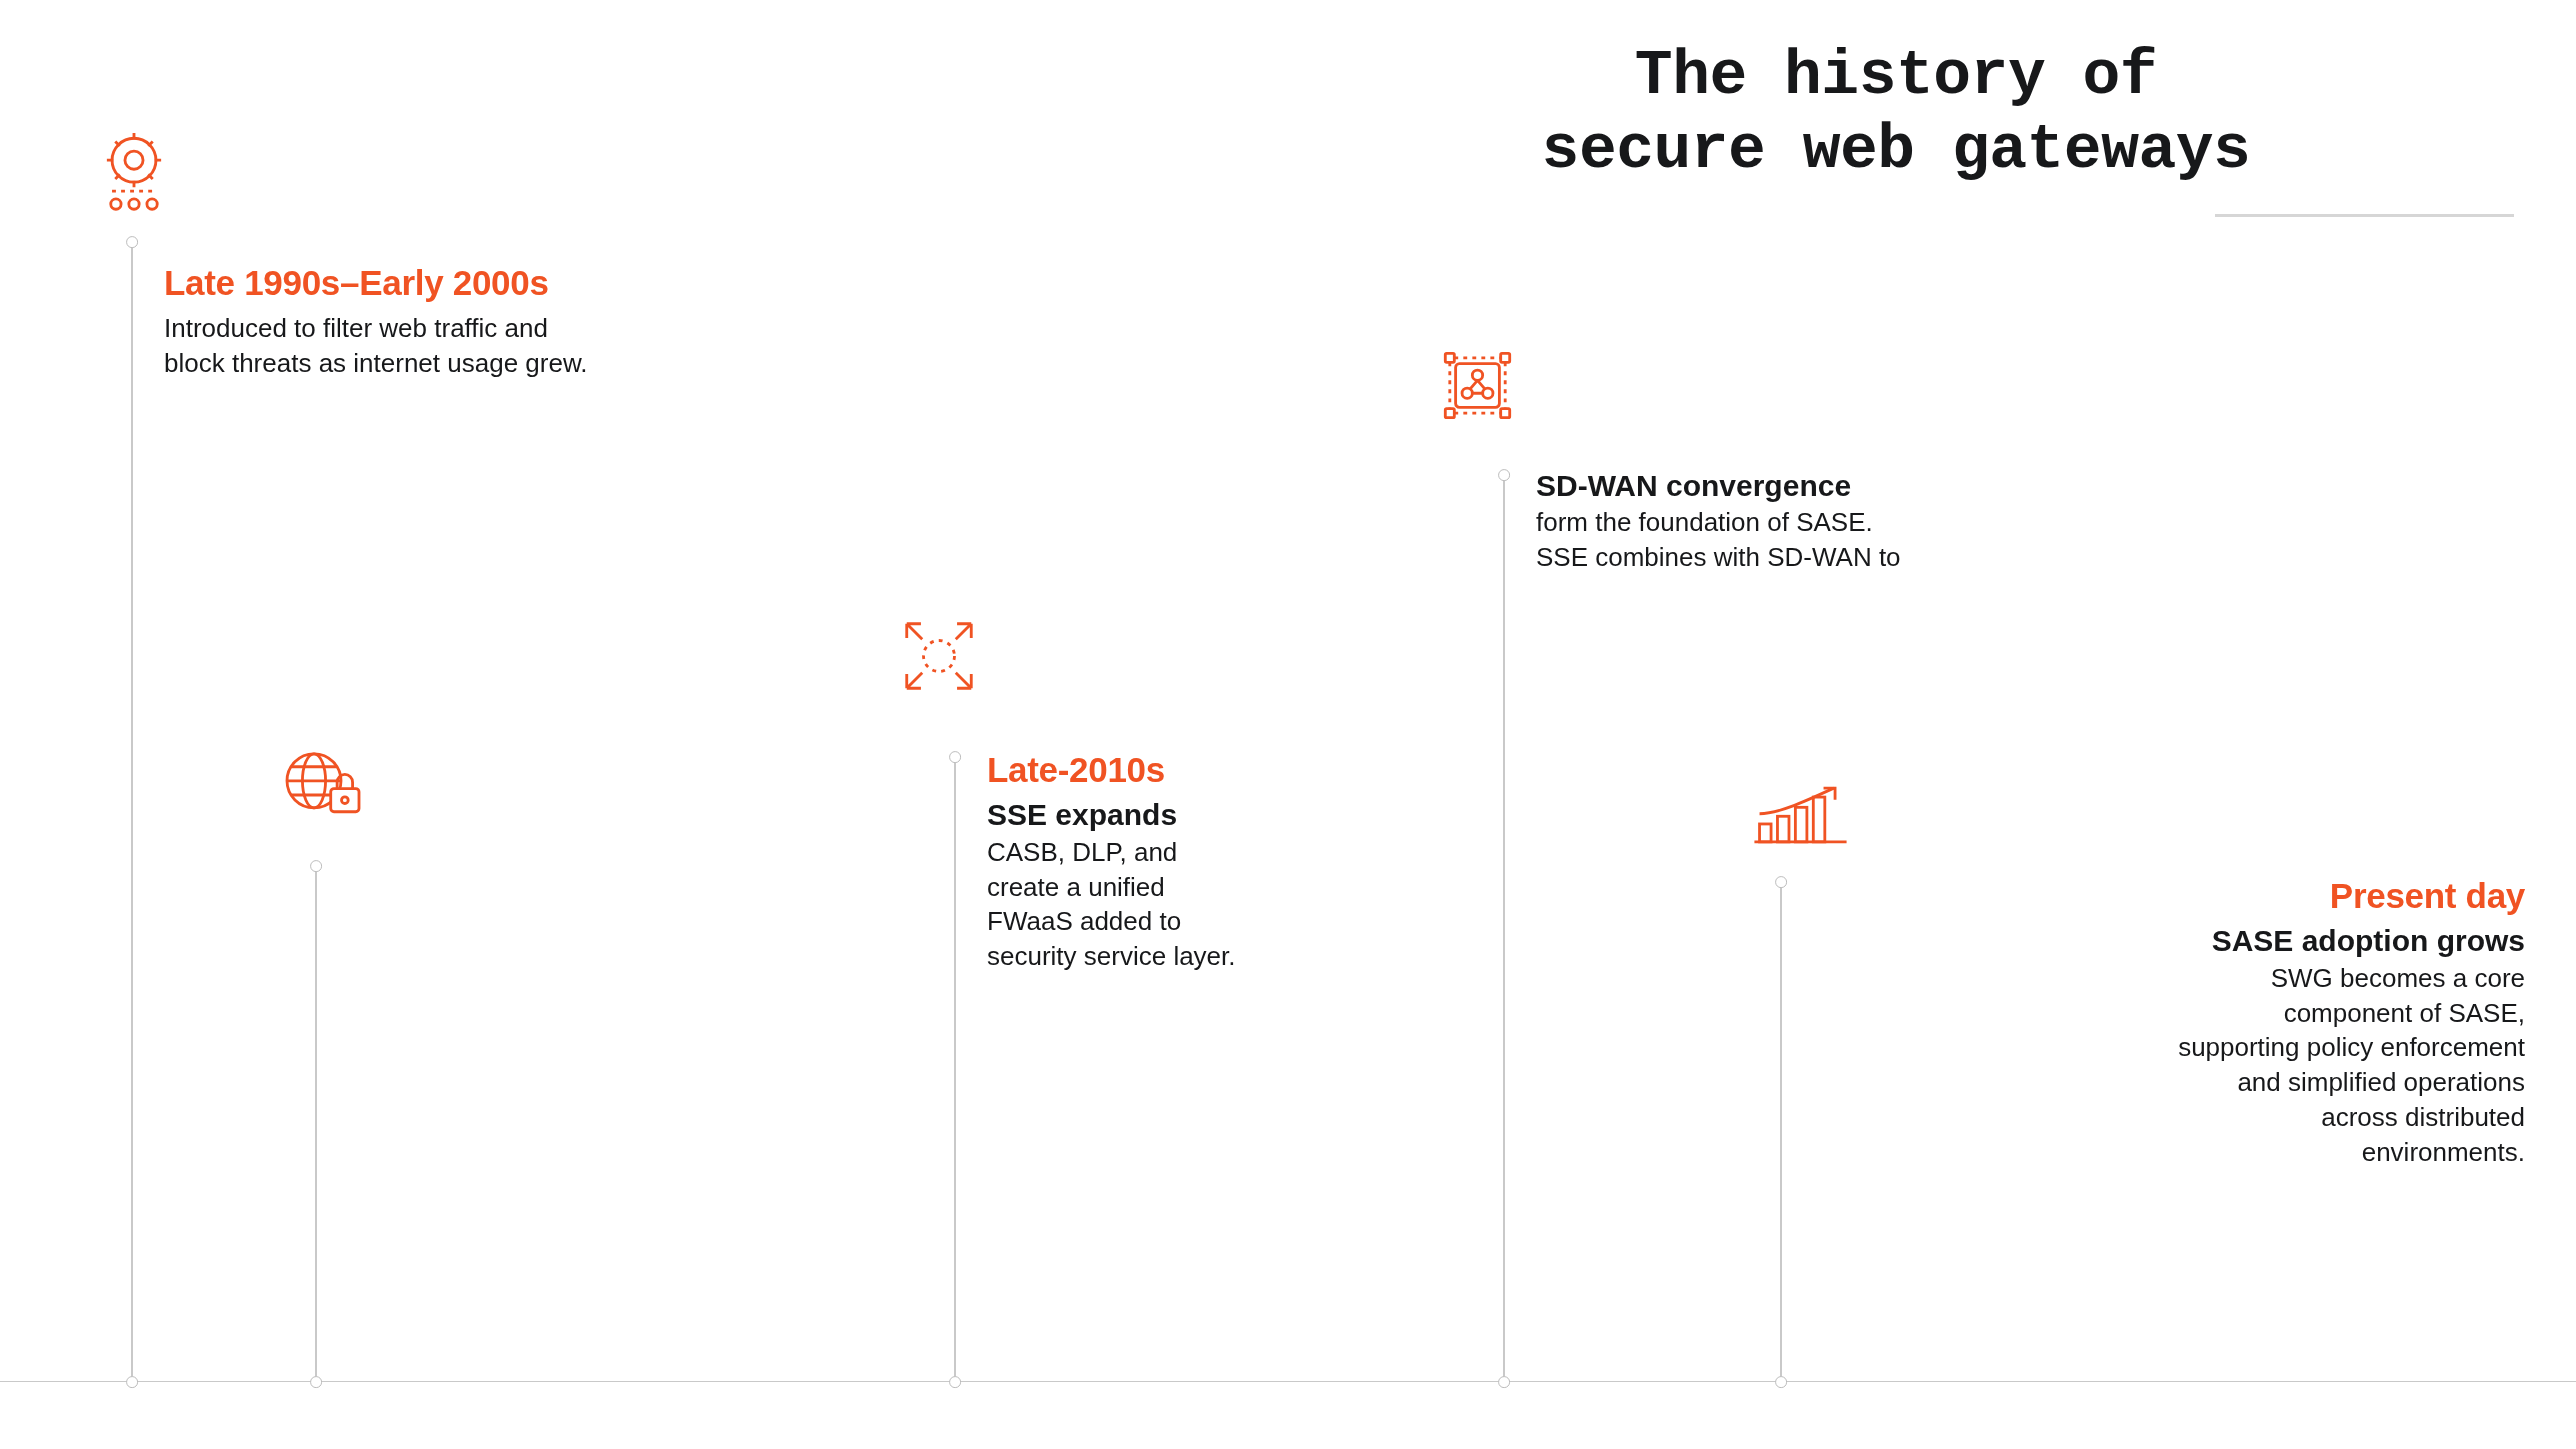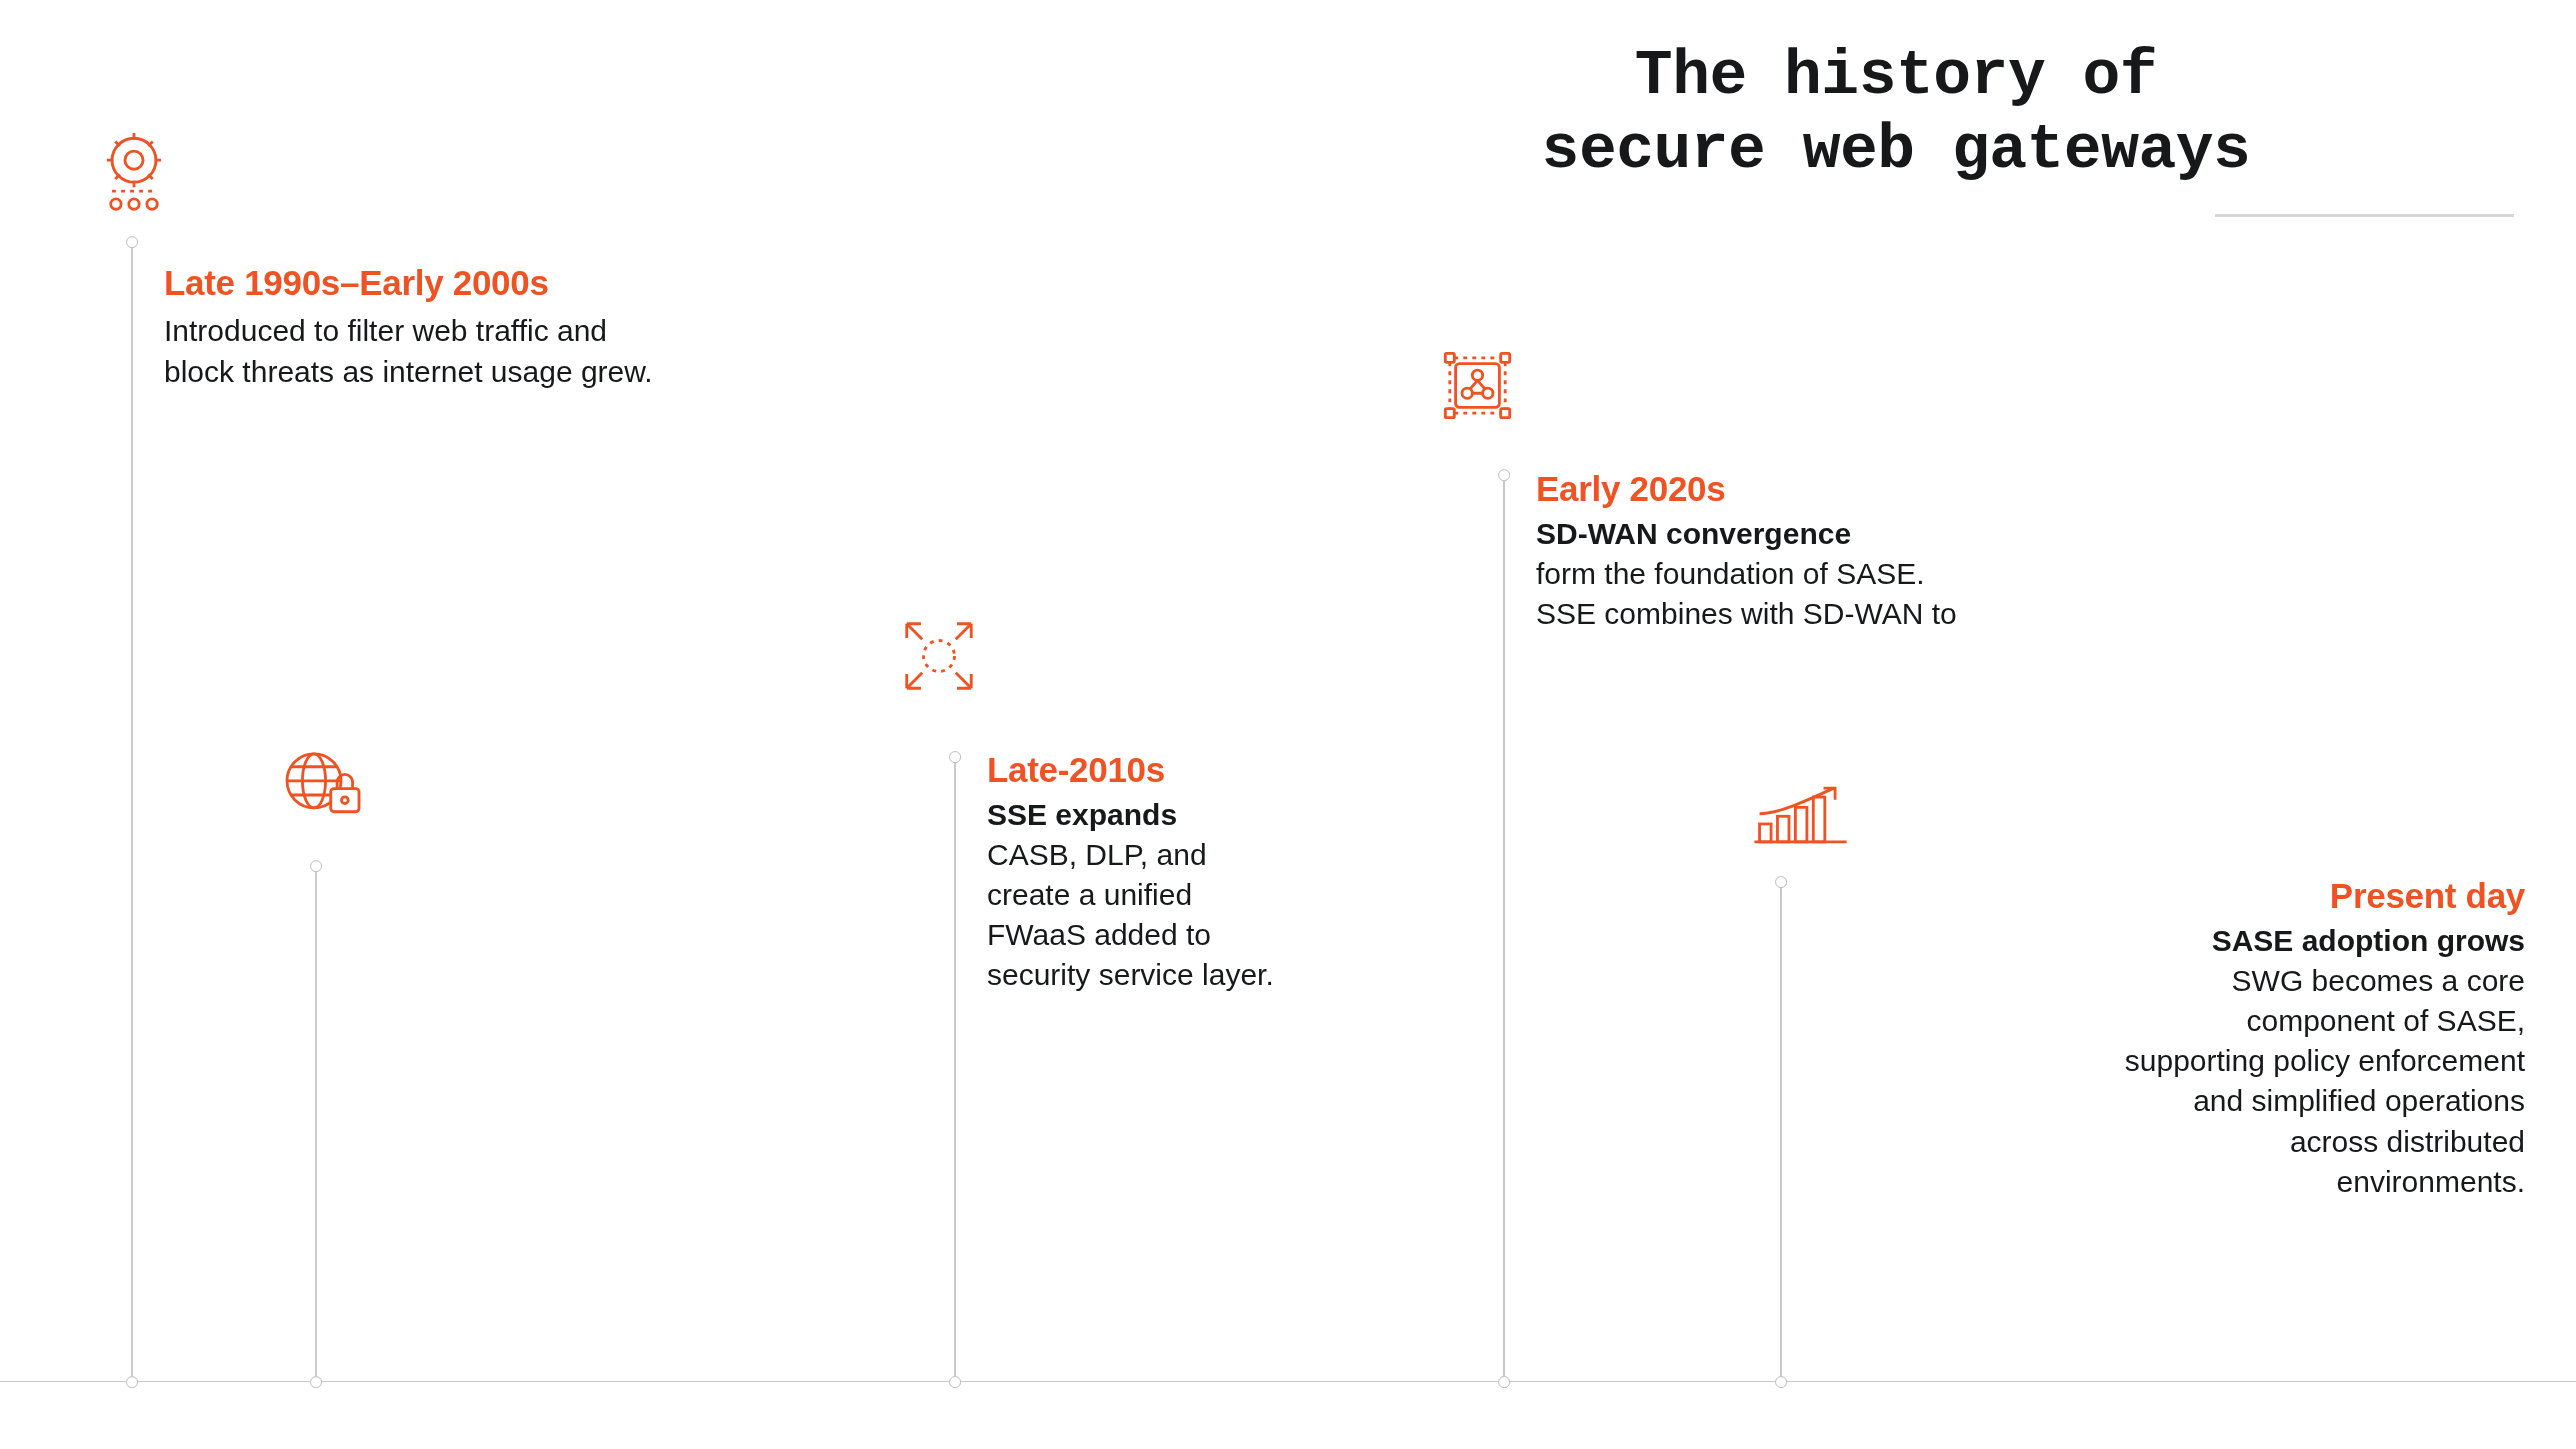--- a/index.html
+++ b/index.html
@@ -96,21 +96,21 @@
   .entry-head {
     color: #17181a;
     font-weight: bold;
     font-size: 30px;
     line-height: 1.14;
     margin: 0 0 2.1px 0;
     white-space: nowrap;
   }
   .entry-body {
     color: #17181a;
-    font-size: 30px;
+    font-size: 26px;
     line-height: 1.34;
     margin: 0;
     font-weight: normal;
   }
 
   
   .icon {
     position: absolute;
     color: #f05323;
   }
@@ -195,21 +195,20 @@
       <rect x="51" y="8" width="7" height="7" rx="1"></rect>
       <rect x="8" y="51" width="7" height="7" rx="1"></rect>
       <rect x="51" y="51" width="7" height="7" rx="1"></rect>
       <path d="M15 11.5h36M15 54.5h36M11.5 15v36M54.5 15v36" stroke-dasharray="3 4"></path>
     </svg>
   </div>
   <div class="stem" style="left:1503px; top:475px; height:907px;"></div>
   <div class="node-dot" style="left:1504px; top:475px;"></div>
   <div class="base-dot" style="left:1504px; top:1382px;"></div>
   <div class="entry" style="left:1536px; top:461px; width:824px;">
-    <p class="entry-era">Early 2020s</p>
     <p class="entry-head">SD-WAN convergence</p>
     <p class="entry-body">form the foundation of SASE.</p>
     <p class="entry-body">SSE combines with SD-WAN to</p>
   </div>
 
   <div class="icon" style="left:1749px; top:783px;">
     <svg width="103" height="64" viewBox="0 0 80 50" fill="none" stroke="#f05323" stroke-width="2.2">
       <path d="M4 46h72"></path>
       <rect x="8" y="32" width="9" height="14"></rect>
       <rect x="22" y="26" width="9" height="20"></rect>

